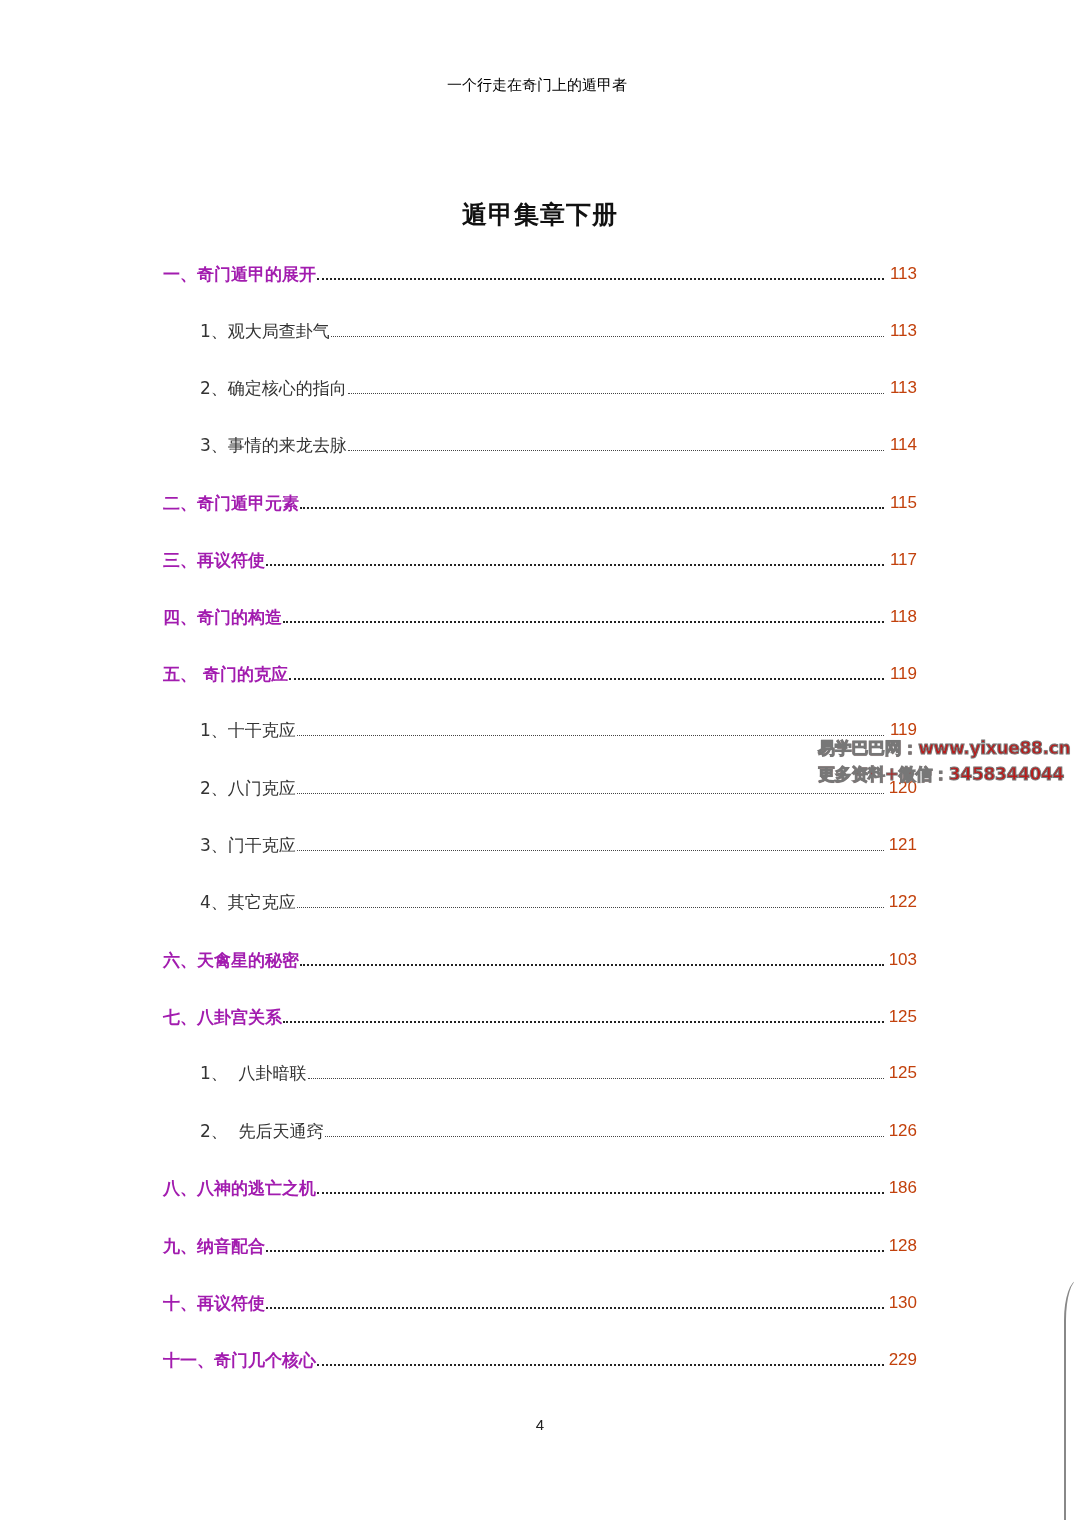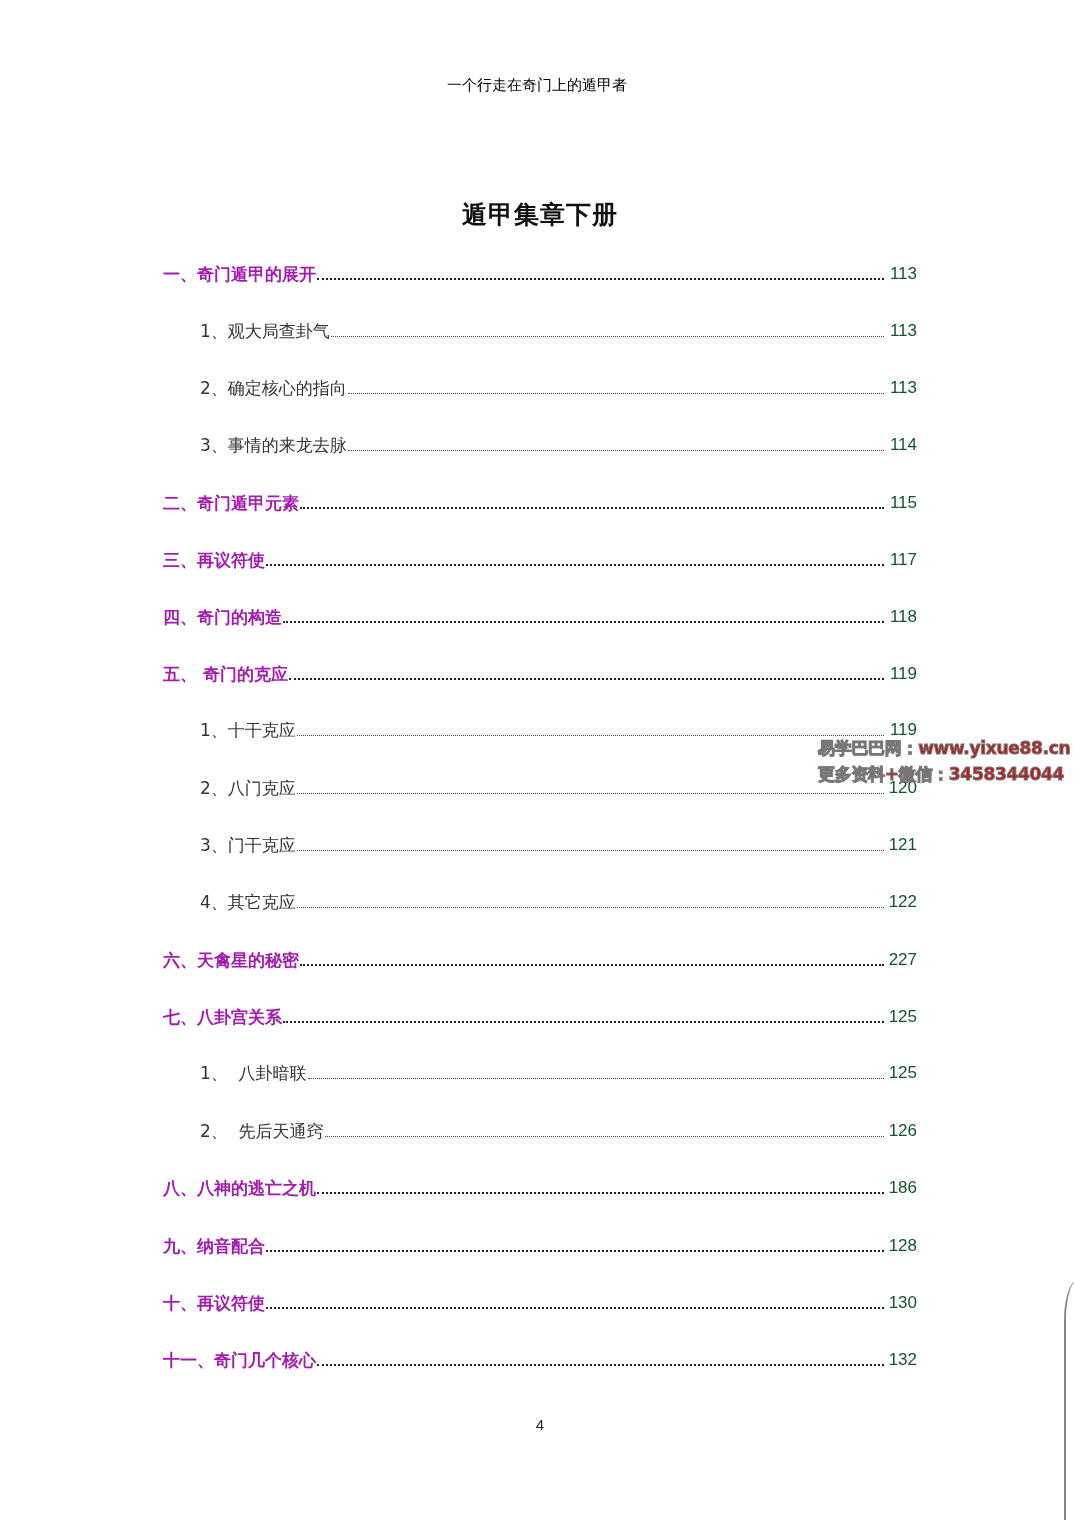--- a/index.html
+++ b/index.html
@@ -22,21 +22,21 @@
   }
   .toc-row.sub { left: 200px; width: 717px; }
   .toc-label { white-space: pre; font-size: 17px; line-height: 22px; }
   .toc-row.main .toc-label { font-weight: bold; color: #a21caf; }
   .toc-row.sub .toc-label { color: #333; font-weight: normal; }
   .leader {
     flex: 1; height: 0; margin: 0 3px 5px 1px;
     border-bottom: 2px dotted #222;
   }
   .toc-row.sub .leader { border-bottom: 1px dotted #444; margin-bottom: 5px; }
-  .toc-page { font-family: "Liberation Sans", sans-serif; font-size: 17px; line-height: 22px; color: #14532d; min-width: 30px; text-align: right; }
+  .toc-page { font-family: "Liberation Sans", sans-serif; font-size: 17px; line-height: 22px; color: #c2410c; min-width: 30px; text-align: right; }
   .page-number {
     position: absolute; left: 0; width: 1080px; top: 1416px; text-align: center;
     font-family: "Liberation Sans", sans-serif; font-size: 15px; color: #222;
   }
   .watermark {
     position: absolute; left: 818px; top: 735px; width: 256px;
     font-family: "DejaVu Sans", sans-serif; font-size: 17px; font-weight: bold; line-height: 26px;
     color: #b91c1c; -webkit-text-stroke: 1px #777; text-shadow: 0 0 1px #888; letter-spacing: -0.3px;
   }
   .edge-curve {
@@ -108,21 +108,21 @@
     <span class="toc-page">121</span>
   </div>
   <div class="toc-row sub" style="top:889px">
     <span class="toc-label">4、其它克应</span>
     <span class="leader"></span>
     <span class="toc-page">122</span>
   </div>
   <div class="toc-row main" style="top:947px">
     <span class="toc-label">六、天禽星的秘密</span>
     <span class="leader"></span>
-    <span class="toc-page">227</span>
+    <span class="toc-page">103</span>
   </div>
   <div class="toc-row main" style="top:1004px">
     <span class="toc-label">七、八卦宫关系</span>
     <span class="leader"></span>
     <span class="toc-page">125</span>
   </div>
   <div class="toc-row sub" style="top:1060px">
     <span class="toc-label">1、  八卦暗联</span>
     <span class="leader"></span>
     <span class="toc-page">125</span>
@@ -143,21 +143,21 @@
     <span class="toc-page">128</span>
   </div>
   <div class="toc-row main" style="top:1290px">
     <span class="toc-label">十、再议符使</span>
     <span class="leader"></span>
     <span class="toc-page">130</span>
   </div>
   <div class="toc-row main" style="top:1347px">
     <span class="toc-label">十一、奇门几个核心</span>
     <span class="leader"></span>
-    <span class="toc-page">132</span>
+    <span class="toc-page">229</span>
   </div>
 </div>
 
 <div class="watermark">
   <div>易学巴巴网：www.yixue88.cn</div>
   <div>更多资料+微信：3458344044</div>
 </div>
 
 <div class="page-number">4</div>
 

